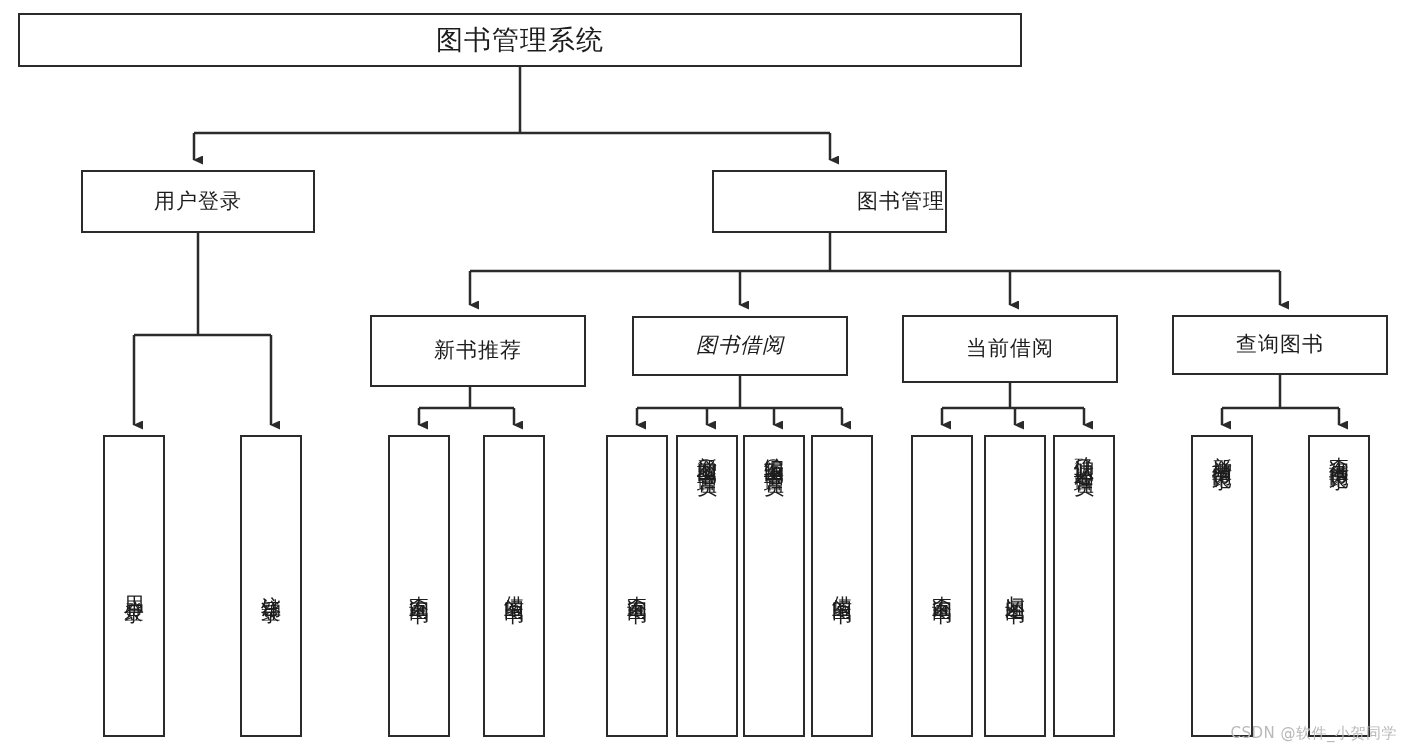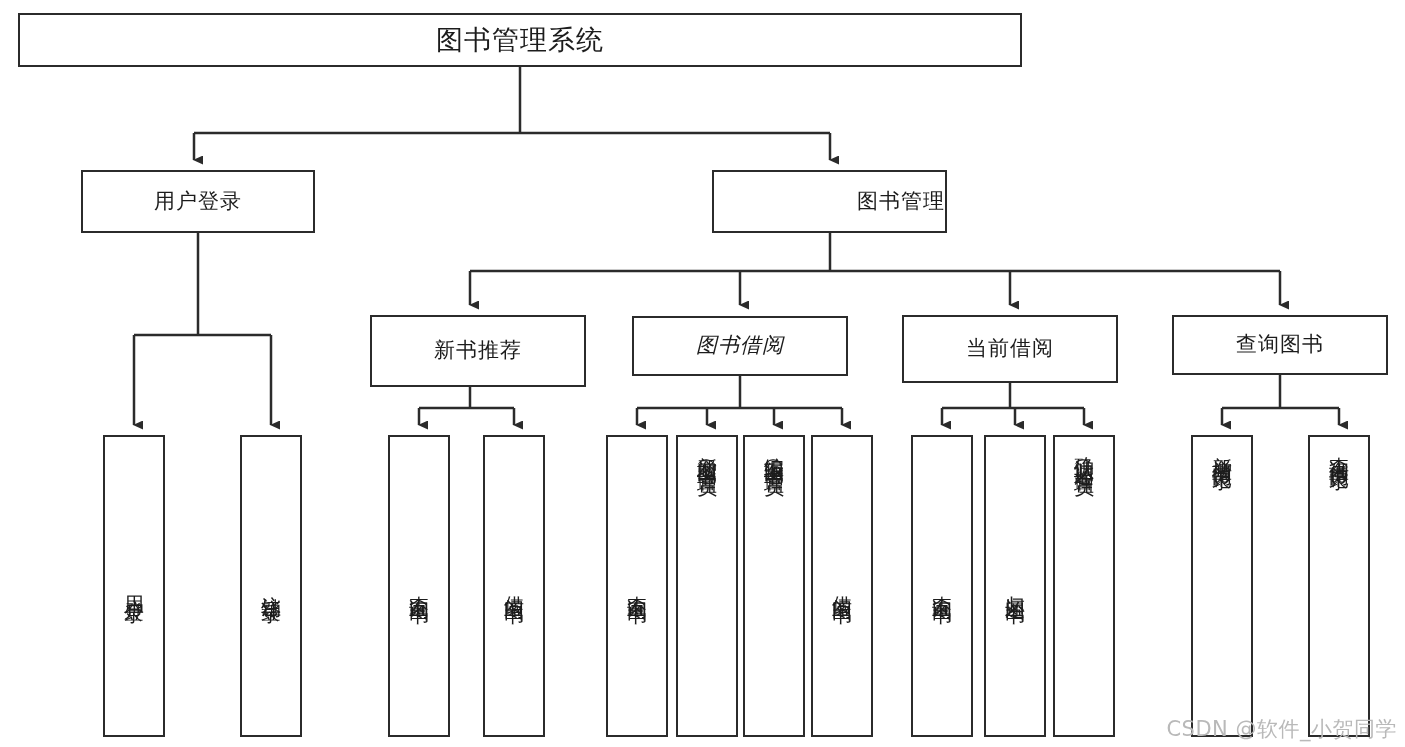--- a/index.html
+++ b/index.html
@@ -68,21 +68,21 @@
     justify-content: center;
   }
   .node.vertical.top-aligned .vlabel-wrap {
     align-items: flex-start;
     padding-top: 4px;
   }
   #watermark {
     position: absolute;
     right: 8px;
     bottom: 4px;
-    font-size: 21px;
+    font-size: 15px;
     color: #b9b9b9;
     letter-spacing: 0.5px;
     z-index: 5;
     white-space: nowrap;
   }
 </style>
 </head>
 <body>
 
 <div id="diagram-root">

